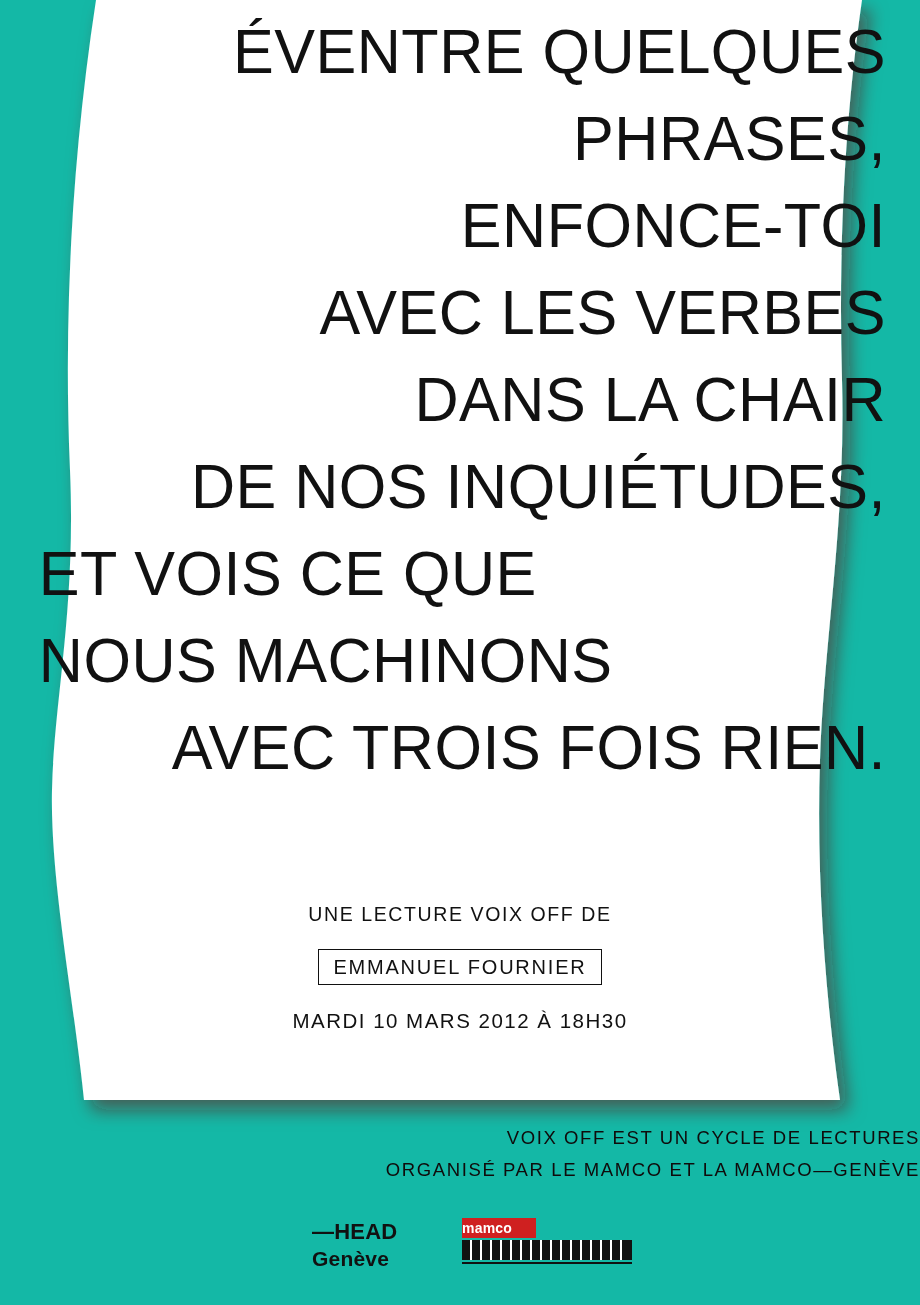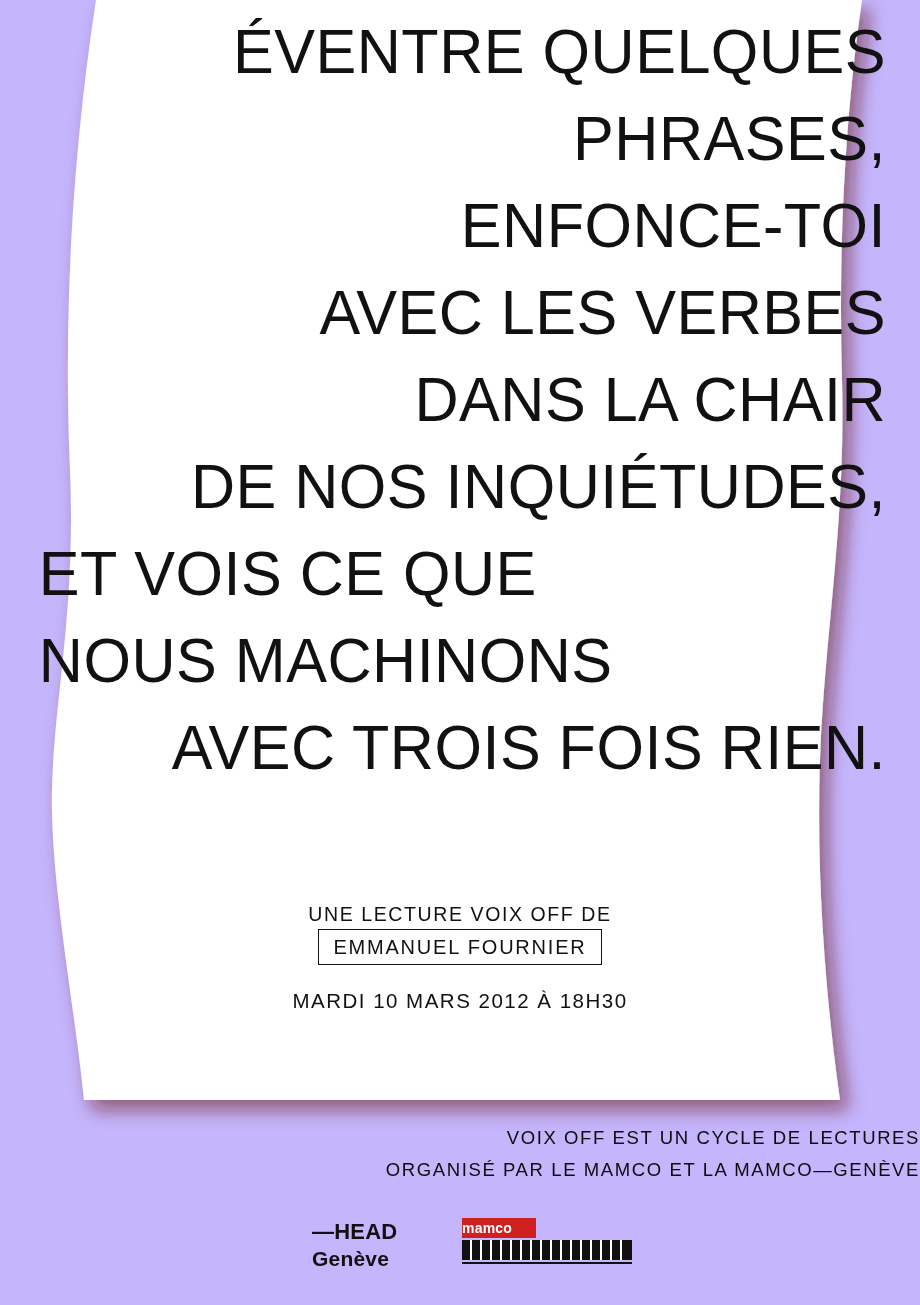--- a/index.html
+++ b/index.html
@@ -11,21 +11,21 @@
     width: 920px;
     height: 1305px;
     overflow: hidden;
     font-family: "Liberation Sans", sans-serif;
   }
 
   #poster {
     position: relative;
     width: 920px;
     height: 1305px;
-    background: #c4b5fd;
+    background: #14b8a6;
     overflow: hidden;
   }
 
   
   #paper-shape {
     position: absolute;
     left: 0;
     top: 0;
     width: 920px;
     height: 1305px;
@@ -72,21 +72,21 @@
   .credit-line {
     font-size: 19.5px;
     font-weight: 400;
     letter-spacing: 1.6px;
     line-height: 1.5;
   }
   #speaker-box {
     display: inline-block;
     border: 1.6px solid #111111;
     padding: 6px 14px 5px 14px;
-    margin-top: 0;
+    margin-top: 20px;
     margin-bottom: 20px;
     font-size: 20px;
     letter-spacing: 1.8px;
   }
   .event-line {
     font-size: 20.5px;
     font-weight: 500;
     letter-spacing: 1.5px;
     line-height: 1.6;
   }

